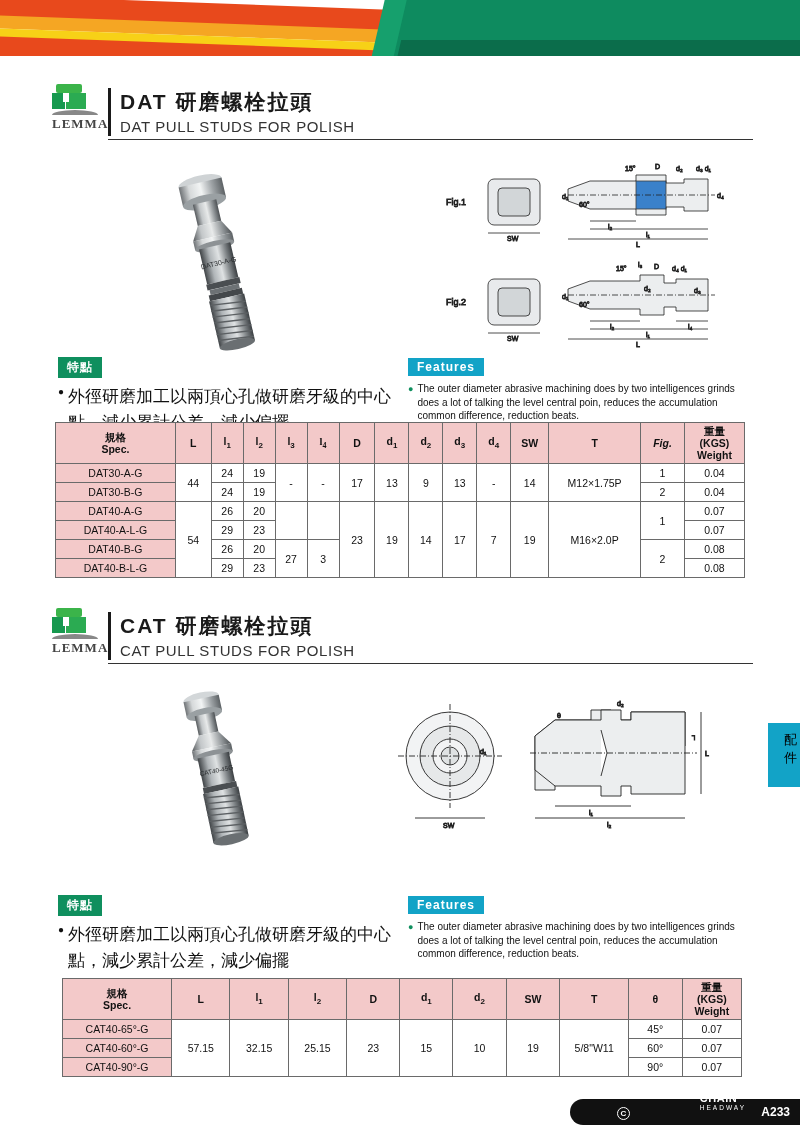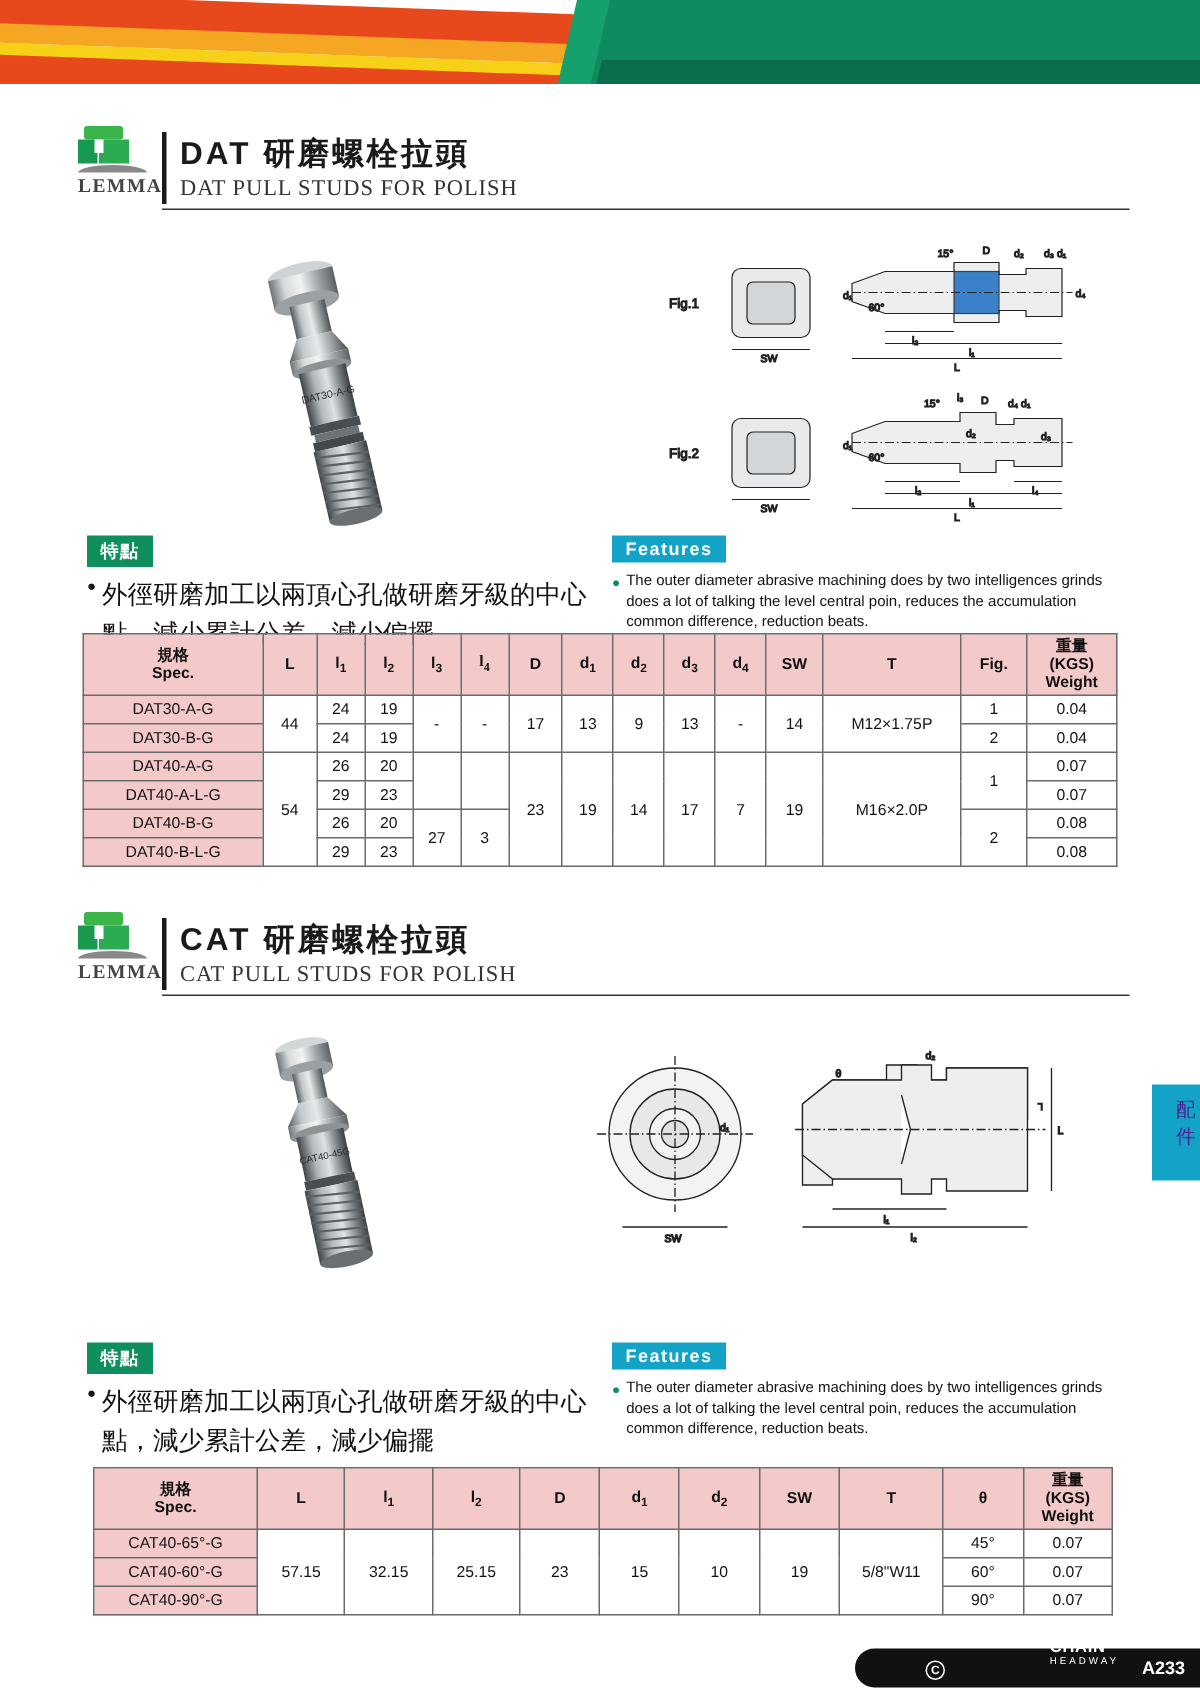--- a/index.html
+++ b/index.html
@@ -57,21 +57,21 @@
     margin-top:1px;
   }
   .logo-wave { width:46px; height:5px; background:#888; border-radius:50%/100% 100% 0 0; }
 
   
   .sect-title-cn {
     font-size:21px; font-weight:bold; color:#1a1a1a; letter-spacing:2px;
     font-family:"Liberation Sans", sans-serif;
   }
   .sect-title-en {
-    font-size:15px; color:#333; letter-spacing:0.6px; margin-top:2px;font-family:Liberation Serif, serif;
+    font-size:15px; color:#333; letter-spacing:0.6px; margin-top:2px;
   }
   .title-rule { border-bottom:1.5px solid #333; }
   .title-vbar { width:3px; background:#1a1a1a; }
 
   
   .tag {
     display:inline-block; color:#ffffff; font-size:12px; font-weight:bold;
     padding:2px 9px; letter-spacing:1px;
   }
   .tag-cn { background:#0f8f5e; }
@@ -105,21 +105,21 @@
   table.spec td.spec-col {
     background:#f3c9c9;
     text-align:center;
     font-size:10.5px;
   }
   .sub { font-size:8px; vertical-align:sub; }
 
   
   .side-tab {
     position:absolute; right:0; width:30px;
-    background:#12a3c7; color:#4c1d95;
+    background:#12a3c7; color:#000000;
     font-size:13px; text-align:center; letter-spacing:2px;
     padding:8px 16px; line-height:1.35;
   }
 
   
   .footer-bar {
     position:absolute; left:0; bottom:0; width:800px; height:36px; background:#ffffff;
   }
   .footer-black {
     position:absolute; right:0; bottom:6px; width:230px; height:26px;
@@ -327,21 +327,21 @@
         <th style="width:32px;">l<span class="sub">2</span></th>
         <th style="width:32px;">l<span class="sub">3</span></th>
         <th style="width:32px;font-family:Liberation Serif, serif;">l<span class="sub">4</span></th>
         <th style="width:36px;">D</th>
         <th style="width:34px;">d<span class="sub">1</span></th>
         <th style="width:34px;">d<span class="sub">2</span></th>
         <th style="width:34px;margin-top:47px;">d<span class="sub">3</span></th>
         <th style="width:34px;">d<span class="sub">4</span></th>
         <th style="width:38px;">SW</th>
         <th style="width:92px;">T</th>
-        <th style="width:44px;">Fig.</th>
+        <th style="width:44px;font-style:italic;">Fig.</th>
         <th style="width:60px;">
           <span>重量</span><br>
           <span>(KGS)</span><br>
           <span>Weight</span>
         </th>
       </tr>
     </thead>
     <tbody>
       <tr>
         <td class="spec-col">DAT30-A-G</td>

